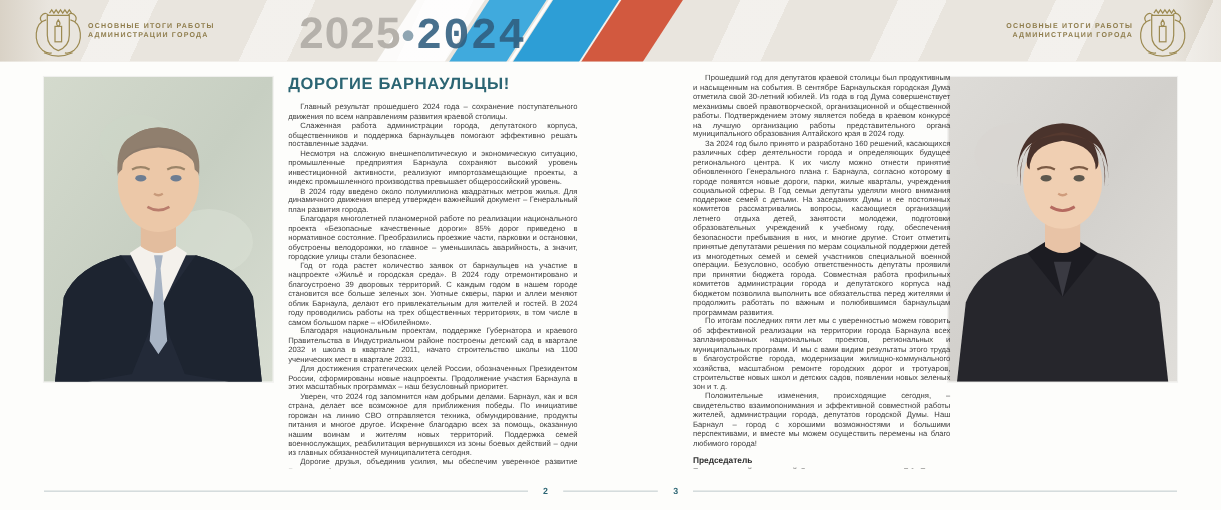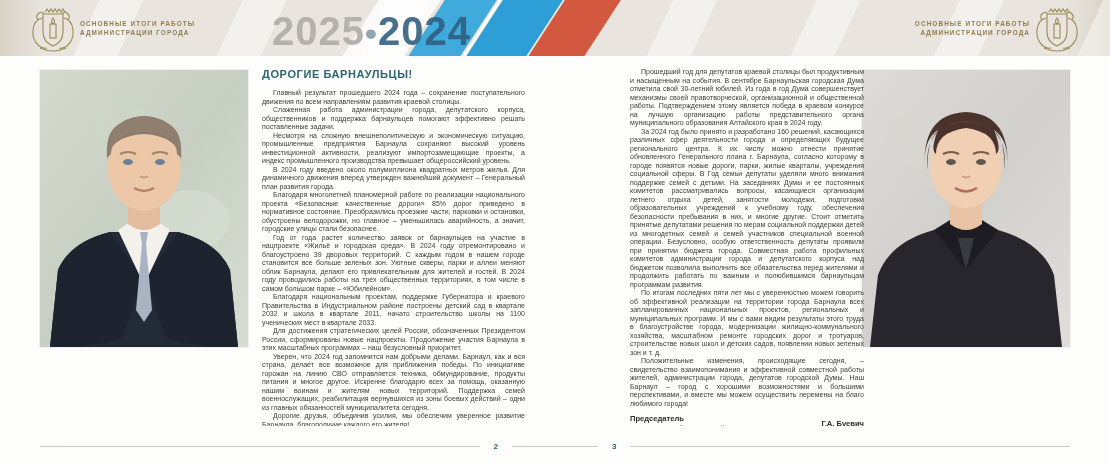--- a/index.html
+++ b/index.html
@@ -32,47 +32,47 @@
   .s-white { left:30px;  width:62px; background:rgba(255,255,255,.85); }
   .s-blue1 { left:96px;  width:52px; background:#40aadd; }
   .s-gap   { left:150px; width:3px;  background:rgba(255,255,255,.9); }
   .s-blue2 { left:154px; width:60px; background:#2d9ed6; }
   .s-red   { left:216px; width:56px; background:#d2593f; }
 
   .years {
     position:absolute; top:9px; left:272px; z-index:2;
     font-size:40px; font-weight:800; letter-spacing:1px; color:#b5b1ab;
   }
-  .years .y2 { color:#2f5d7e; opacity:.88; }
+  .years .y2 { color:#2f5d7e; opacity:.88;font-family:Liberation Mono, monospace; }
   .years .dot { color:#8fa5b2; font-size:34px; }
 
   
   .photo { position:absolute; top:70px; width:208px; height:277px; box-shadow:0 0 0 1px rgba(0,0,0,.05); }
   .photo.left  { left:40px; }
   .photo.right { left:862px; }
   .photo svg { display:block; }
 
   
   .col { position:absolute; top:68px; overflow:hidden; }
   .col.left  { left:262px; width:263px; height:358px; }
   .col.right { left:630px; width:234px; height:358px; }
   h1.greeting {
-    color:#2b6573; font-size:11px; font-weight:800; letter-spacing:.6px;
+    color:#2b6573; font-size:15px; font-weight:800; letter-spacing:.6px;
     margin-bottom:9px;
   }
   .bodytext p {
     font-size:7px; line-height:8.5px; color:#3c3c3c; text-align:justify;
     text-indent:11px;
   }
   .signature {
     position:absolute; left:0; right:0; display:flex; justify-content:space-between;
     align-items:flex-end; font-size:7.6px; font-weight:bold; color:#2e2e2e; line-height:9.5px;
   }
   .col.left  .signature { top:352px; }
-  .col.right .signature { top:346px;align-items:center; }
+  .col.right .signature { top:346px; }
 
   
   .footer {
     position:absolute; top:441px; left:40px; width:1030px; height:10px;
     display:flex; align-items:center;
   }
   .fline { border-top:1px solid #c3cdd0; height:0; }
   .fline.a { flex:1; }
   .fline.b { width:86px; }
   .fline.c { flex:1; }

